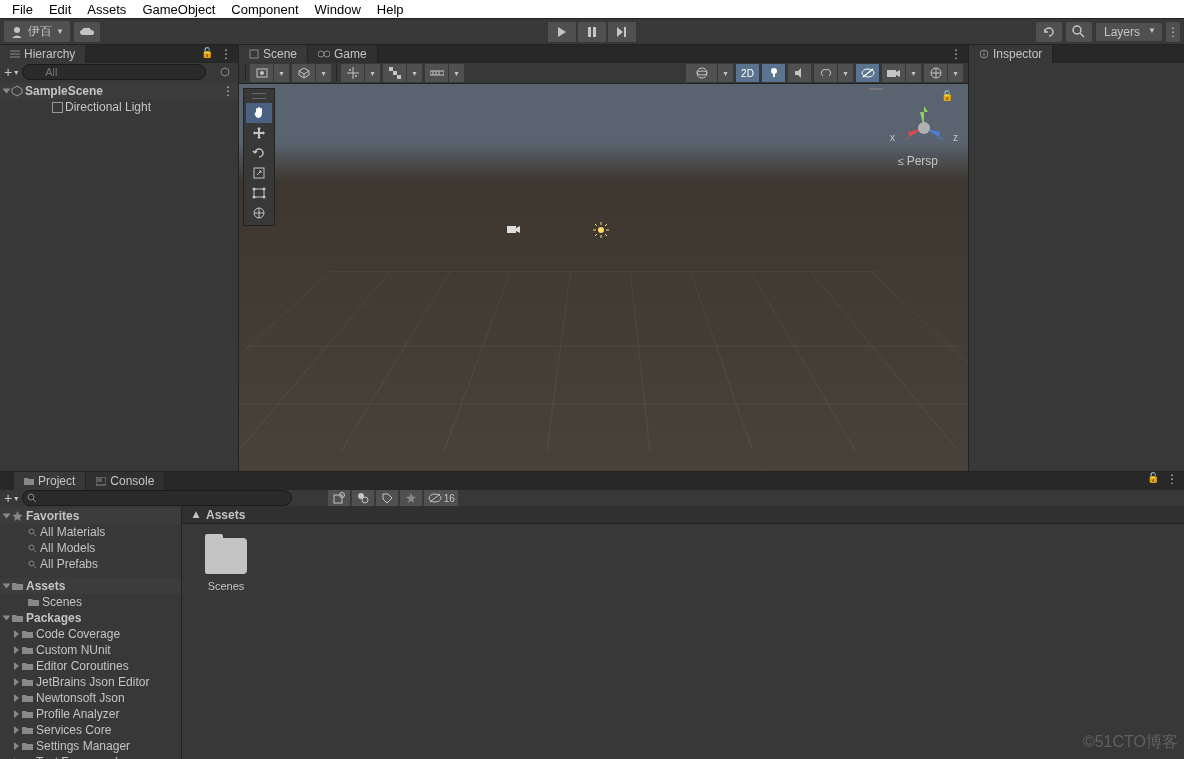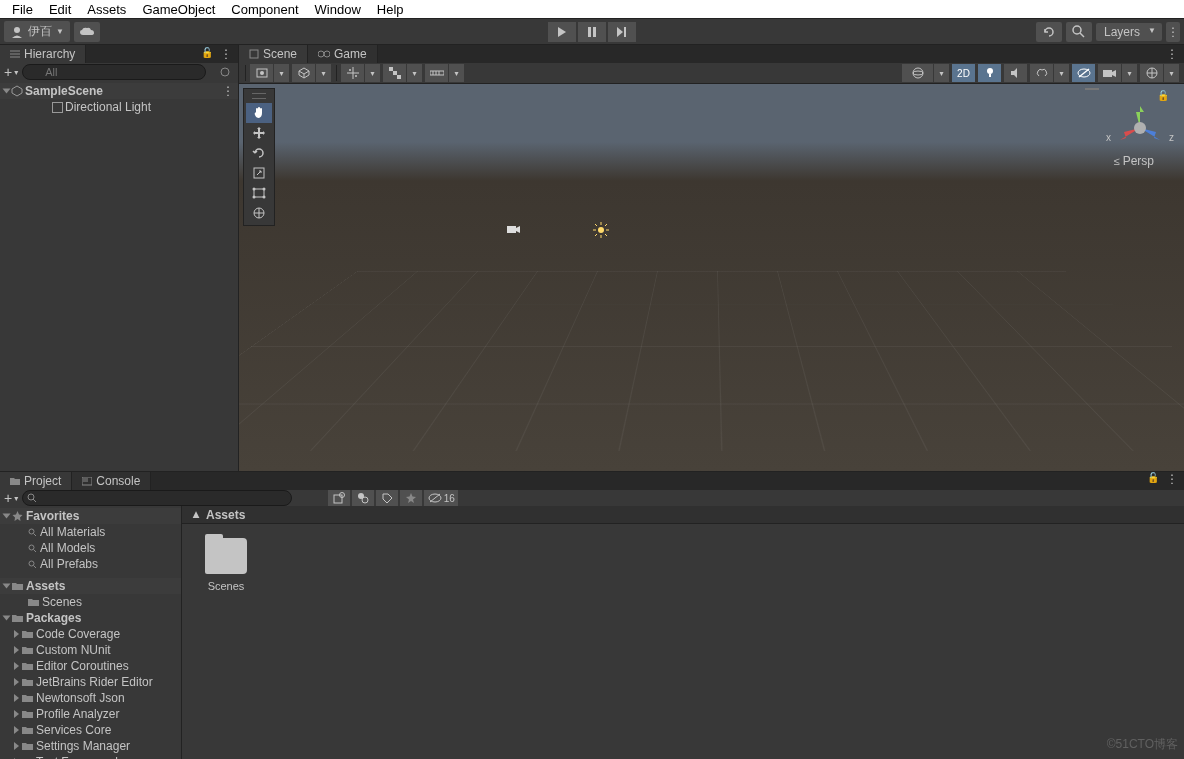--- a/index.html
+++ b/index.html
@@ -37,38 +37,38 @@
 .tool-group .tb.wide { width:32px; }
 .scene-view { flex:1; background:linear-gradient(to bottom,#5a6470 0%,#5a6470 15%,#3d3730 25%,#48423a 100%); position:relative; overflow:hidden; }
 .scene-tools-v { position:absolute; left:4px; top:4px; background:#383838; border:1px solid #222; padding:2px; display:flex; flex-direction:column; gap:0; }
 .stool { width:26px; height:20px; display:flex; align-items:center; justify-content:center; }
 .stool.active { background:#4b6181; }
 .gizmo { position:absolute; right:14px; top:14px; width:60px; height:60px; }
 .persp { position:absolute; right:30px; top:70px; font-size:11px; }
 .drag-handle { position:absolute; right:85px; top:4px; width:14px; height:2px; border-top:1px solid #777; border-bottom:1px solid #777; }
 .inspector-panel { width:216px; background:#383838; border-left:1px solid #222; }
 .bottom-panel { height:288px; background:#383838; border-top:1px solid #222; display:flex; flex-direction:column; }
-.proj-tabs { height:18px; background:#282828; display:flex; }
+.proj-tabs { height:18px; background:#282828; display:flex;padding-left:14px; }
 .proj-tools { height:18px; display:flex; align-items:center; padding:0 4px; gap:4px; }
 .proj-search { width:270px; background:#2a2a2a; border:1px solid #1a1a1a; border-radius:10px; height:16px; padding-left:18px; margin-left:auto; }
 .proj-right-icons { display:flex; gap:2px;margin-left:32px; }
 .proj-right-icons .pi { background:#505050; width:22px; height:16px; display:flex; align-items:center; justify-content:center; }
 .proj-body { flex:1; display:flex; }
 .proj-tree { width:182px; background:#383838; border-right:1px solid #222; overflow-y:auto; overflow-x:hidden; padding:2px 0; }
 .ptree-item { display:flex; align-items:center; padding:1px 4px; gap:3px; font-size:11px; }
 .ptree-item.hdr { background:#3c3c3c; font-weight:bold; }
 .ptree-item.l1 { padding-left:14px; }
 .ptree-item.l2 { padding-left:28px; }
 .proj-main { flex:1; display:flex; flex-direction:column; }
 .breadcrumb { height:18px; background:#303030; padding:2px 8px; border-bottom:1px solid #222; font-size:11px; font-weight:bold; }
 .proj-grid { flex:1; background:#383838; padding:14px; display:flex; align-items:flex-start; }
 .asset-item { display:flex; flex-direction:column; align-items:center; width:60px; }
 .folder-icon { width:42px; height:36px; background:#c4c4c4; border-radius:2px 4px 4px 2px; position:relative; margin-bottom:6px; }
 .folder-icon::before { content:''; position:absolute; top:-4px; left:0; width:18px; height:6px; background:#c4c4c4; border-radius:2px 2px 0 0; }
-.watermark { position:absolute; right:6px; bottom:6px; font-size:12px; color:#606060; }
+.watermark { position:absolute; right:6px; bottom:6px; font-size:16px; color:#606060; }
 svg { display:block; }
 .sep { width:1px; height:16px; background:#222; margin:0 2px; }
 .scroll-arrow { width:12px; height:12px; display:flex; align-items:center; justify-content:center; }
 .cube-ico { width:11px; height:11px; border:1px solid #999; transform:rotate(0deg); }
 .grid-floor { position:absolute; inset:0; background-image:
   repeating-linear-gradient(to right,rgba(200,200,200,0.08) 0 1px,transparent 1px 80px),
   repeating-linear-gradient(to bottom,rgba(200,200,200,0.08) 0 1px,transparent 1px 80px);
   transform:perspective(400px) rotateX(50deg); transform-origin:center 60%; top:25%; }
 </style>
 </head>
@@ -412,20 +412,32 @@
           <circle cx="30" cy="30" r="6" fill="#b0b0b0"></circle>
         </svg>
         <span style="position:absolute;left:-4px;top:34px;font-size:10px;">x</span>
         <span style="position:absolute;right:-4px;top:34px;font-size:10px;">z</span>
         <span style="position:absolute;right:0;top:-8px;font-size:10px;color:#888;">🔓</span>
       </div>
       <div class="persp">≤ <span>Persp</span></div>
     </div>
   </div>
 
+  <div class="inspector-panel">
+    <div class="tab-header">
+      <div class="tab">
+        <svg width="10" height="10">
+            <circle cx="5" cy="5" r="4" fill="none" stroke="#888"></circle>
+            <line x1="5" y1="4" x2="5" y2="8" stroke="#888"></line>
+            <circle cx="5" cy="2.5" r="0.8" fill="#888"></circle>
+          </svg>
+        <span>Inspector</span>
+      </div>
+    </div>
+  </div>
 </div>
 
 <div class="bottom-panel">
   <div class="proj-tabs">
     <div class="tab">
       <svg width="10" height="9">
           <path d="M0 1 L4 1 L5 2 L10 2 L10 8 L0 8 Z" fill="#888"></path>
         </svg>
       <span>Project</span>
     </div>
@@ -556,21 +568,21 @@
           <svg width="11" height="9">
             <path d="M0 1 L4 1 L5 2 L11 2 L11 8 L0 8 Z" fill="#888"></path>
           </svg>
           <span>Editor Coroutines</span>
         </div>
       <div class="ptree-item l1">
           <span class="foldout"></span>
           <svg width="11" height="9">
             <path d="M0 1 L4 1 L5 2 L11 2 L11 8 L0 8 Z" fill="#888"></path>
           </svg>
-          <span>JetBrains Rider Editor</span>
+          <span>JetBrains Json Editor</span>
         </div>
       <div class="ptree-item l1">
           <span class="foldout"></span>
           <svg width="11" height="9">
             <path d="M0 1 L4 1 L5 2 L11 2 L11 8 L0 8 Z" fill="#888"></path>
           </svg>
           <span>Newtonsoft Json</span>
         </div>
       <div class="ptree-item l1">
           <span class="foldout"></span>

